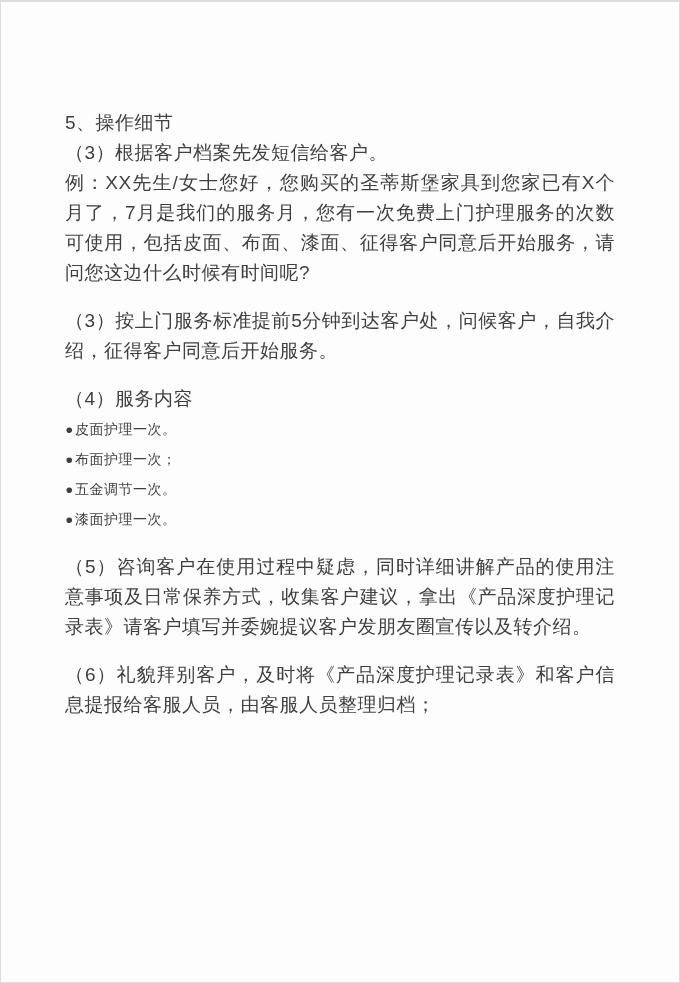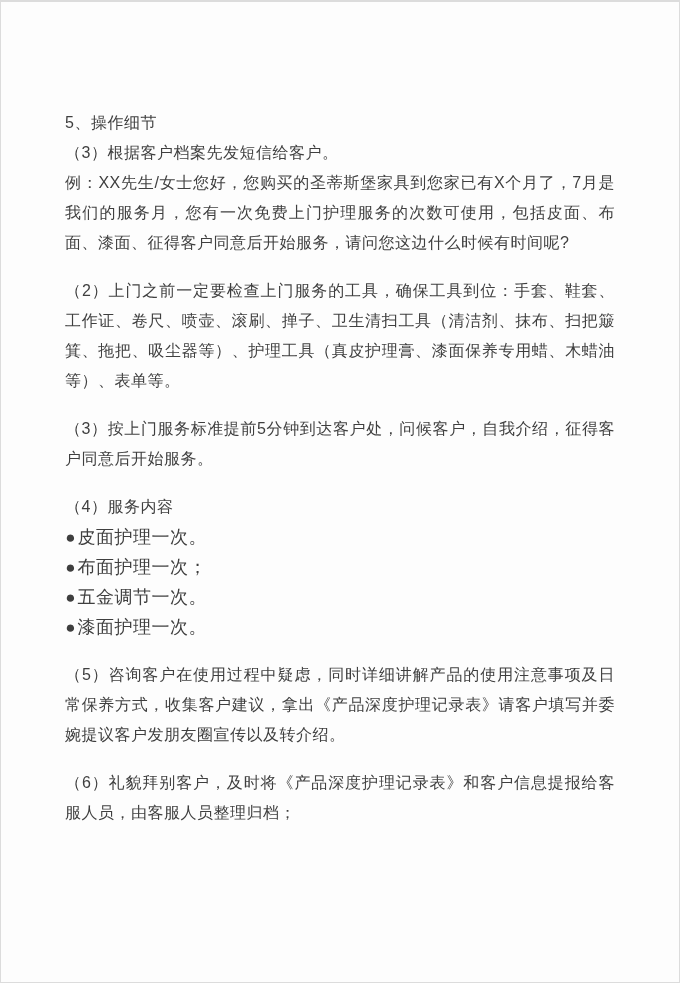--- a/index.html
+++ b/index.html
@@ -22,36 +22,36 @@
     overflow: hidden;
     font-family: "Liberation Sans", "DejaVu Sans", sans-serif;
     color: var(--text);
   }
   .content {
     box-sizing: border-box;
     padding: 106px 64px 0 64px;
   }
   .content p {
     margin: 0;
-    font-size: 16px;
+    font-size: 19px;
     line-height: 30px;
     letter-spacing: 0.5px;
     text-align: justify;
     text-justify: inter-ideograph;
   }
   .content p.spaced {
     margin-top: 18px;
   }
   ul.bullets {
     list-style: none;
     margin: 0;
     padding: 0;
   }
   ul.bullets li {
-    font-size: 18px;
+    font-size: 14px;
     line-height: 30px;
     letter-spacing: 0.5px;
   }
   ul.bullets .bullet {
     display: inline-block;
     transform: scale(0.95);
     margin-right: 1px;
   }
 </style>
 </head>
@@ -59,21 +59,20 @@
 
 <div class="page">
   <div class="content">
 
     <p>5、操作细节</p>
 
     <p>（3）根据客户档案先发短信给客户。</p>
 
     <p>例：XX先生/女士您好，您购买的圣蒂斯堡家具到您家已有X个月了，7月是我们的服务月，您有一次免费上门护理服务的次数可使用，包括皮面、布面、漆面、征得客户同意后开始服务，请问您这边什么时候有时间呢?</p>
 
-    <p class="spaced">（2）上门之前一定要检查上门服务的工具，确保工具到位：手套、鞋套、工作证、卷尺、喷壶、滚刷、掸子、卫生清扫工具（清洁剂、抹布、扫把簸箕、拖把、吸尘器等）、护理工具（真皮护理膏、漆面保养专用蜡、木蜡油等）、表单等。</p>
 
     <p class="spaced">（3）按上门服务标准提前5分钟到达客户处，问候客户，自我介绍，征得客户同意后开始服务。</p>
 
     <p class="spaced">（4）服务内容</p>
 
     <ul class="bullets">
       <li><span class="bullet">●</span><span>皮面护理一次。</span></li>
       <li><span class="bullet">●</span><span>布面护理一次；</span></li>
       <li><span class="bullet">●</span><span>五金调节一次。</span></li>
       <li><span class="bullet">●</span><span>漆面护理一次。</span></li>

